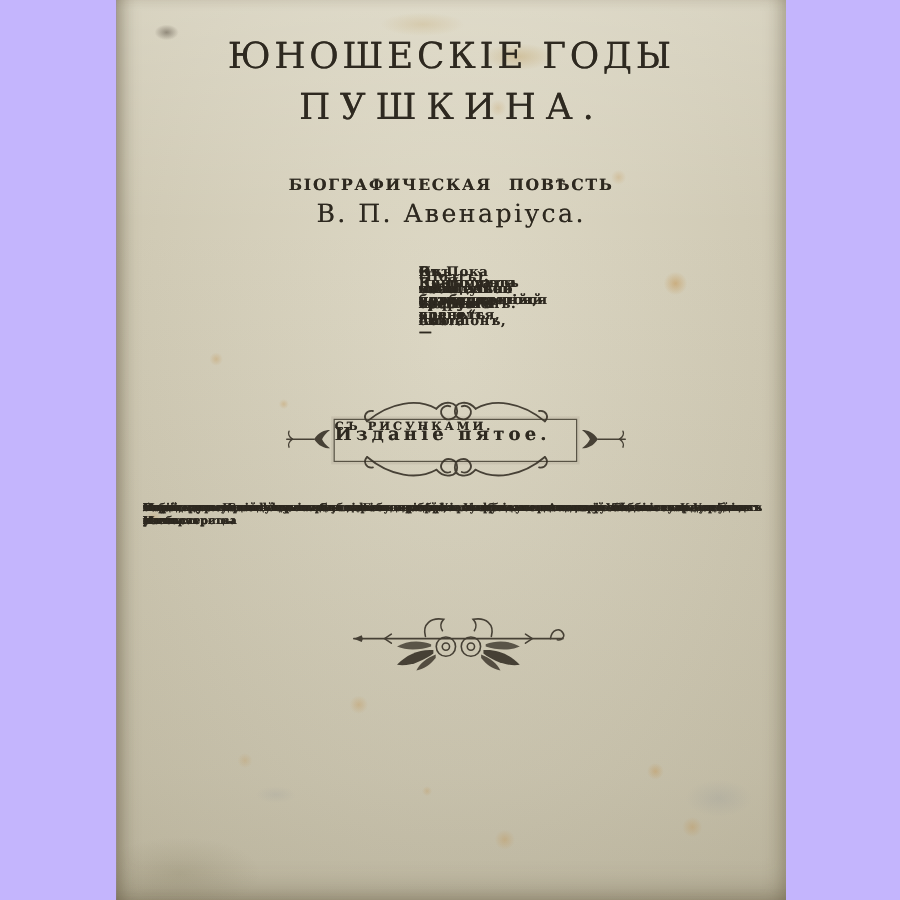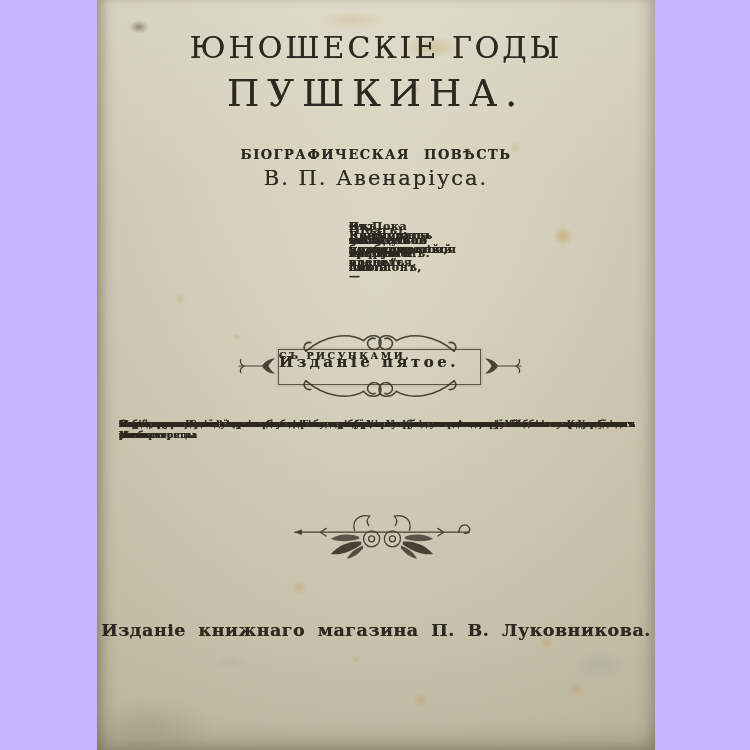--- a/index.html
+++ b/index.html
@@ -32,21 +32,21 @@
     box-shadow:
       inset 12px 0 16px -10px rgba(80,70,45,.55),
       inset -12px 0 16px -10px rgba(80,70,45,.40),
       inset 0 -18px 26px -14px rgba(80,70,45,.40);
   }
   #page *{position:absolute;}
   .ctr{left:0;width:558px;text-align:center;}
   .soft{text-shadow:0 0 .5px rgba(46,41,32,.75);}
   
   .title1{top:30px;font-size:30px;letter-spacing:3px;}
-  .title2{top:72px;font-size:37px;letter-spacing:8px;}
+  .title2{top:72px;font-size:30px;letter-spacing:8px;}
   .subtitle{top:147px;font-size:13px;font-weight:bold;letter-spacing:1.5px;word-spacing:8px;}
   .author{top:166px;font-size:21px;letter-spacing:2px;}
   .poem{left:252px;top:220px;width:262px;font-size:11px;font-weight:bold;
         line-height:13.6px;letter-spacing:.6px;}
   .poem div{position:static;}
   .poem .ind{text-indent:16px;}
   .stanza2{margin-top:9px;}
   .poem .attr{text-align:right;padding-right:8px;margin-top:4px;}
   
   .ed-box{left:181px;top:349px;width:201px;height:34px;
@@ -174,16 +174,15 @@
         <path d="M71,27 c-10,-4 -22,-3 -30,2 c9,4 21,3 30,0 z" opacity=".85"></path>
         <path d="M75,36 c-8,3 -14,8 -17,14 c7,-1 13,-6 17,-11 z" opacity=".9"></path>
         <g transform="translate(190,0) scale(-1,1)">
           <path d="M73,32 c-12,-1 -24,4 -32,13 c11,2 24,-4 32,-10 z"></path>
           <path d="M71,27 c-10,-4 -22,-3 -30,2 c9,4 21,3 30,0 z" opacity=".85"></path>
           <path d="M75,36 c-8,3 -14,8 -17,14 c7,-1 13,-6 17,-11 z" opacity=".9"></path>
         </g>
       </g>
     </svg>
 
-    <div class="ctr publisher soft">Изданіе книжнаго магазина П. В. Луковникова.</div>
 
   </div>
 </div>
 
 </body></html>

